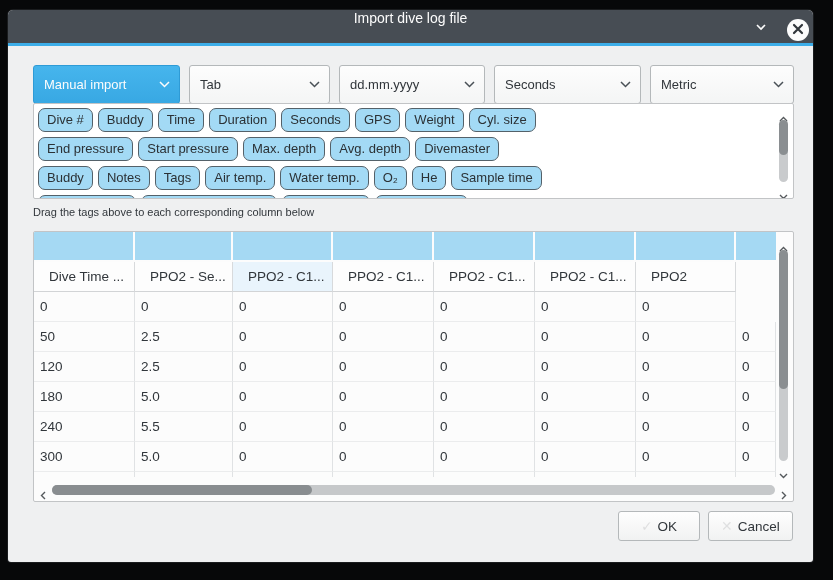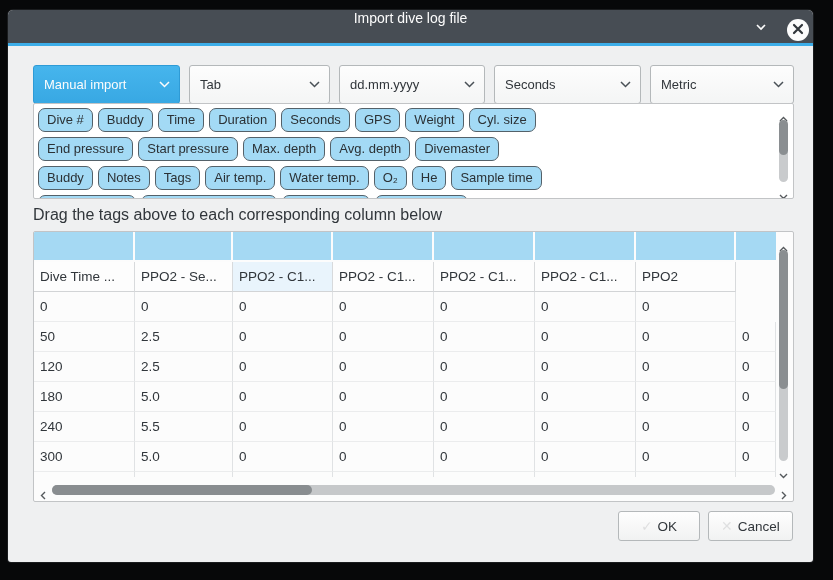--- a/index.html
+++ b/index.html
@@ -35,30 +35,30 @@
   
   .vscroll { position:absolute; top:2px; bottom:2px; width:15px; }
   .tagbox .vscroll { right:2px; }
   .vscroll .arr { position:absolute; left:3px; width:9px; height:7px; cursor:pointer; }
   .vscroll .arr.up { top:3px; } .vscroll .arr.down { bottom:3px; }
   .vscroll .track { position:absolute; left:3px; top:14px; bottom:14px; width:9px;
                     background:#c9cbcd; border-radius:5px; cursor:pointer; }
   .vscroll .thumb { position:absolute; left:0; top:0; width:9px; background:#8a8e91;
                     border-radius:5px; cursor:grab; }
   
-  .drag-hint { position:absolute; left:25px; top:196px; font-size:16px; color:#31363b; }
+  .drag-hint { position:absolute; left:25px; top:196px; font-size:11px; color:#31363b; }
   
   .tablebox { position:absolute; left:25px; top:221px; width:761px; height:271px;
               background:#fcfcfc; border:1px solid #c2c4c6; border-radius:2px; overflow:hidden; }
   .grid-area { position:absolute; left:0; top:0; width:742px; height:245px; overflow:hidden; }
   .grid-row { display:grid; grid-template-columns:101px 98px 100px 101px 101px 101px 100px 40px; }
   .drop-row { height:28px; margin-bottom:2px; }
   .drop-row .cell { background:#a5d9f3; border-right:2px solid #fcfcfc; cursor:pointer; }
   .drop-row .cell:last-child { border-right:none; }
-  .head-row .cell { height:30px; line-height:29px; padding-left:6px; font-size:13.5px; color:#31363b;
+  .head-row .cell { height:30px; line-height:29px; padding-left:15px; font-size:13.5px; color:#31363b;
                     background:#fdfdfd; border-right:1px solid #d8dadc; border-bottom:1px solid #d2d4d6;
                     white-space:nowrap; overflow:hidden; }
   .head-row .cell.hl { background:#e9f4fc; }
   .body-row .cell { height:30px; line-height:29px; padding-left:6px; font-size:13.5px; color:#31363b;
                     border-right:1px solid #e0e2e4; border-bottom:1px solid #ebeced;
                     white-space:nowrap; overflow:hidden; }
   .tablebox .vscroll { right:2px; top:4px; bottom:26px; }
   
   .hscroll { position:absolute; left:4px; right:4px; bottom:3px; height:16px; }
   .hscroll .arr { position:absolute; top:4px; width:7px; height:9px; cursor:pointer; }

